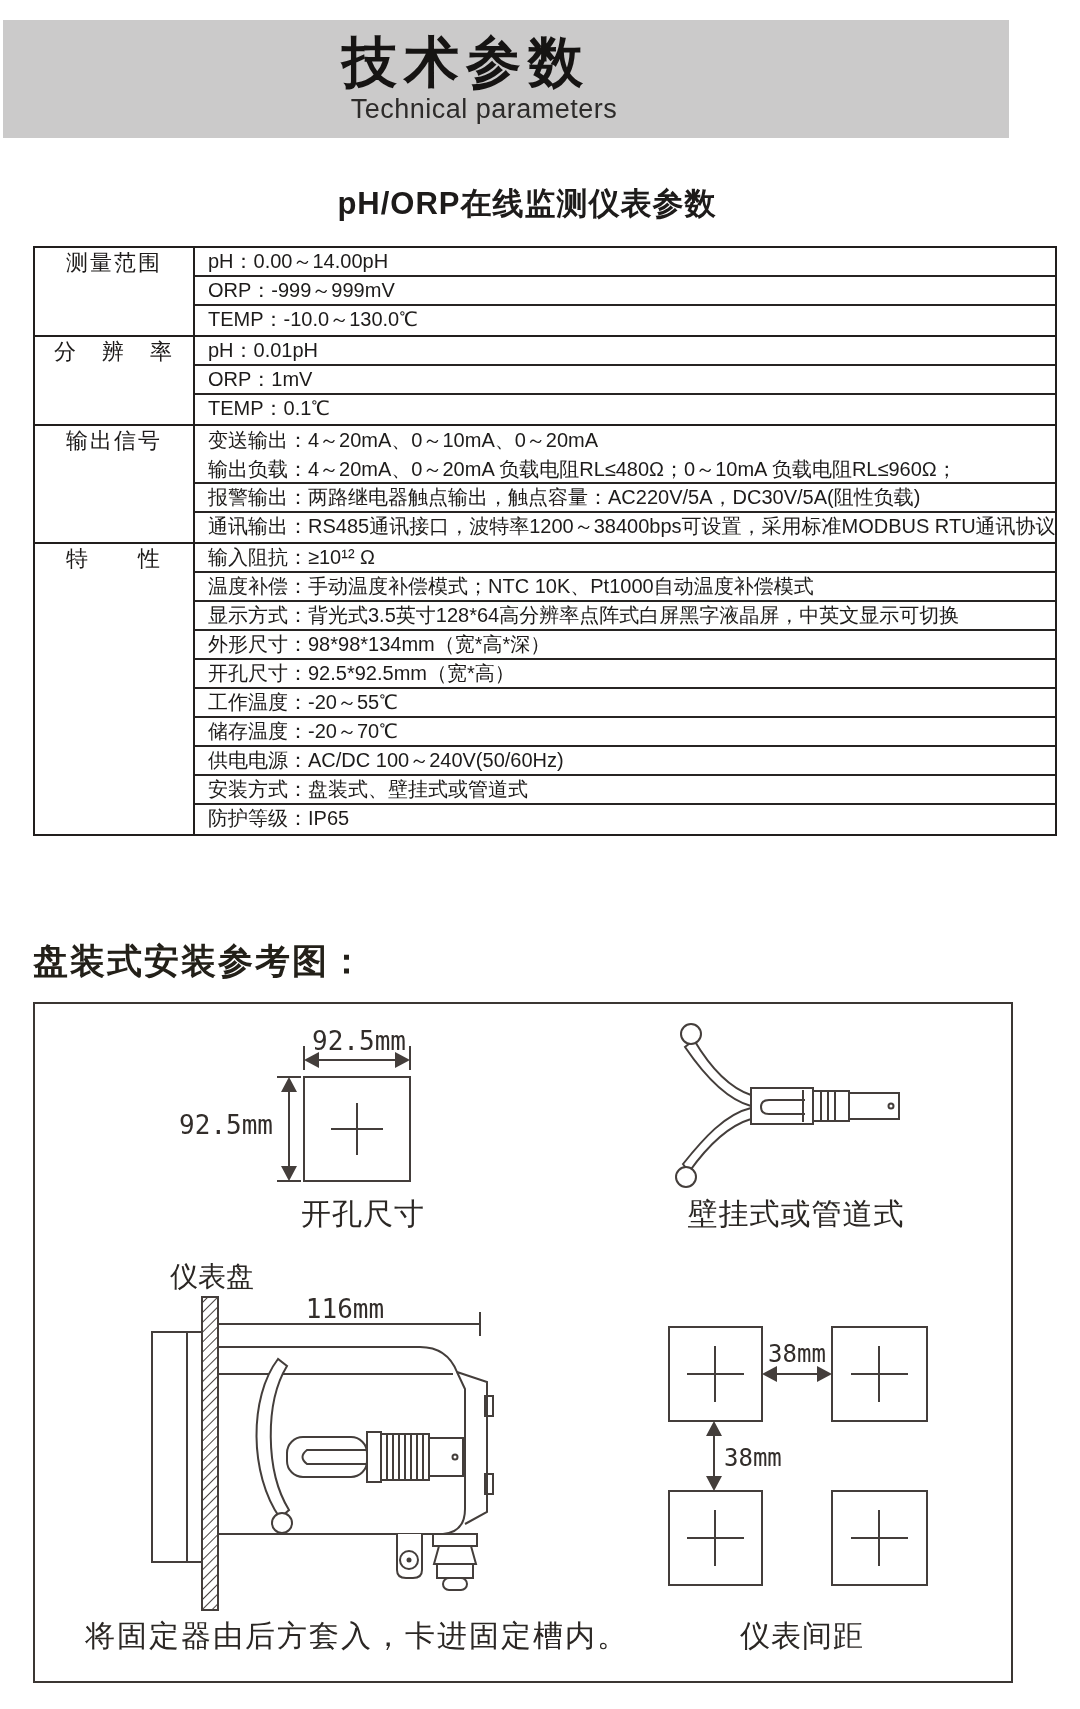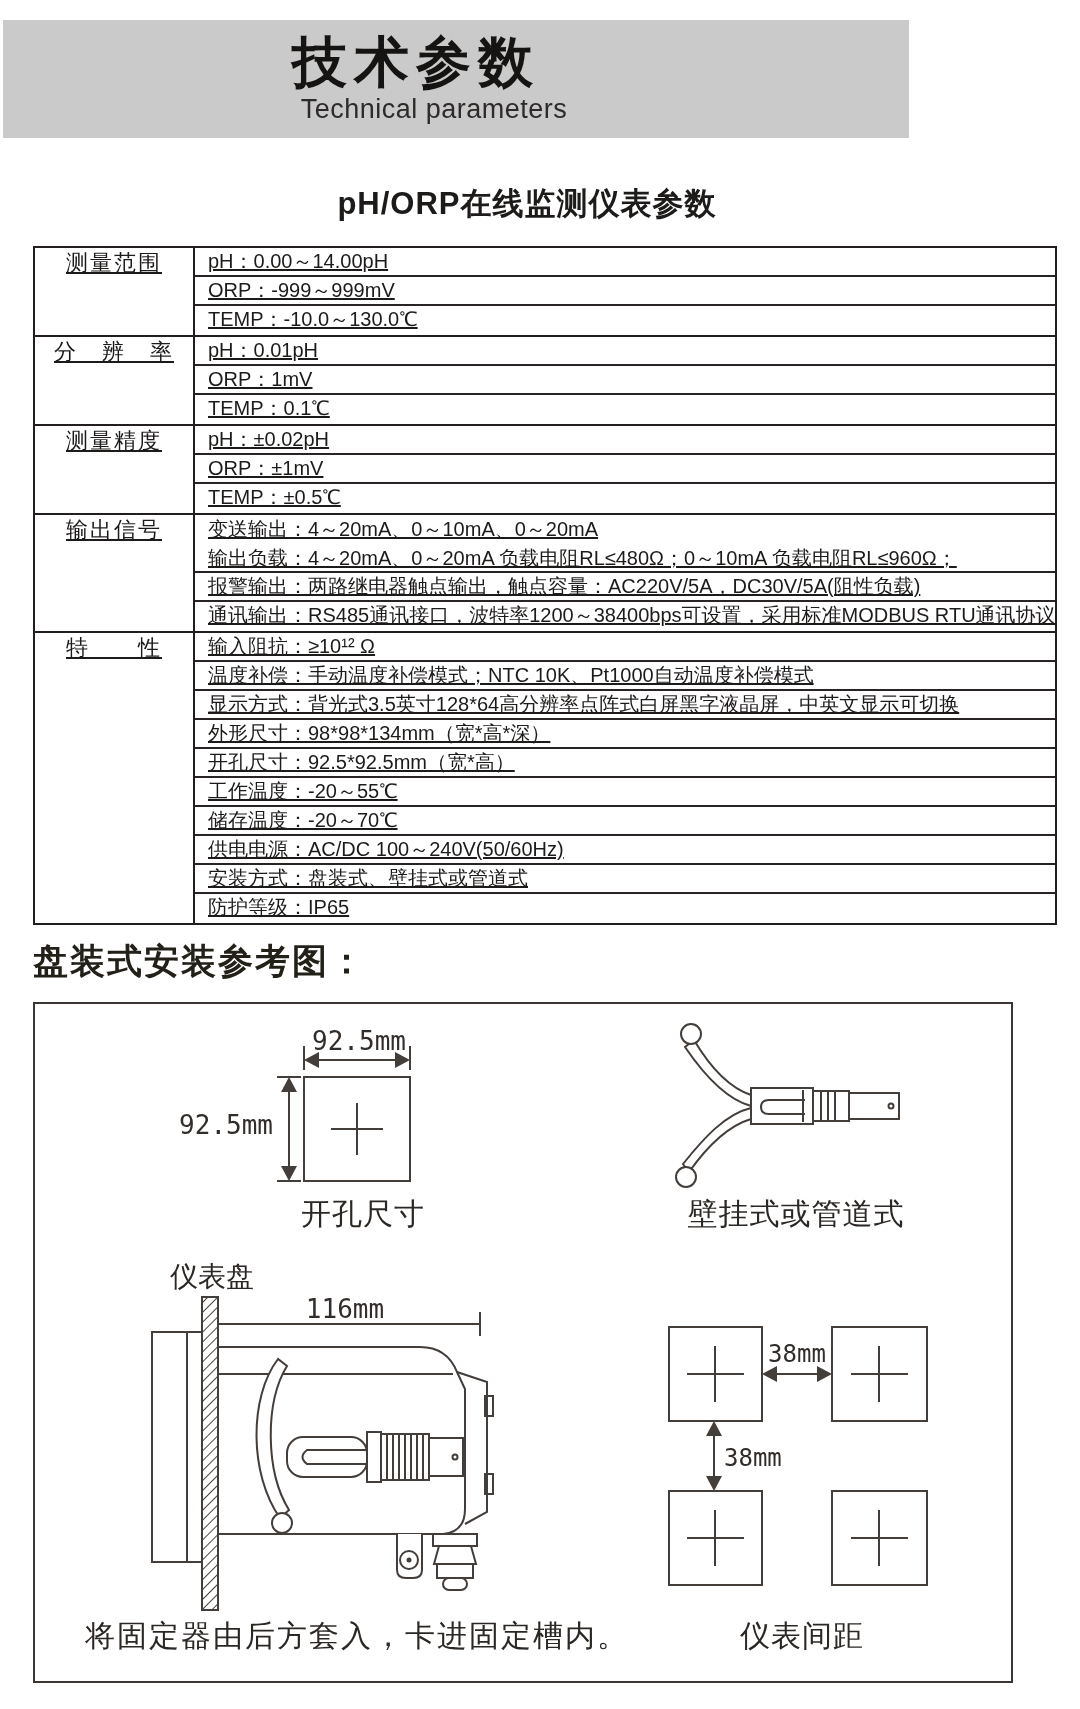--- a/index.html
+++ b/index.html
@@ -1,33 +1,33 @@
 <!DOCTYPE html>
 <html><head>
 <meta charset="utf-8">
 <style>
   html,body{margin:0;padding:0;background:#ffffff;}
   .page{position:relative;width:1080px;height:1709px;background:#ffffff;overflow:hidden;
         font-family:"Liberation Sans",sans-serif;color:#1d1b1a;}
 
   
-  .banner{position:absolute;left:3px;top:20px;width:906px;height:118px;background:#cbcaca;
+  .banner{position:absolute;left:3px;top:20px;width:1006px;height:118px;background:#cbcaca;
           display:flex;align-items:center;justify-content:center;}
   .banner-inner{text-align:center;transform:translateX(-40px);}
   .banner-title{font-size:55px;font-weight:800;letter-spacing:7px;color:#161413;line-height:1.08;}
   .banner-sub{font-size:27px;font-weight:400;color:#2d2b2a;margin-top:2px;letter-spacing:.5px;margin-left:36px;}
 
   
   .doc-title{position:absolute;left:0;top:183px;width:1080px;text-align:center;
              font-size:31px;font-weight:700;letter-spacing:1px;transform:translateX(-13px);}
 
   
   .ptable{position:absolute;left:33px;top:246px;width:1024px;box-sizing:border-box;
           border:2px solid #211e1d;}
-  .sec{display:flex;border-bottom:2px solid #211e1d;text-decoration:underline;}
+  .sec{display:flex;border-bottom:2px solid #211e1d;}
   .sec:last-child{border-bottom:none;}
   .sec-label{flex:0 0 160px;width:160px;border-right:2px solid #211e1d;box-sizing:border-box;
              font-size:22px;letter-spacing:2px;text-align:center;line-height:29px;
              padding-top:0;color:#1d1b1a;}
   .sec-rows{flex:1;display:flex;flex-direction:column;min-width:0;}
   .trow{height:29px;line-height:27px;border-bottom:2px solid #272423;box-sizing:border-box;
         padding-left:13px;font-size:20px;white-space:nowrap;overflow:hidden;}
   .trow:last-child{border-bottom:none;}
   .trow.dbl{height:58px;line-height:29px;white-space:pre-line;}
 
@@ -70,28 +70,20 @@
 
     <div class="sec">
       <div class="sec-label">分　辨　率</div>
       <div class="sec-rows">
         <div class="trow">pH：0.01pH</div>
         <div class="trow">ORP：1mV</div>
         <div class="trow">TEMP：0.1℃</div>
       </div>
     </div>
 
-    <div class="sec">
-      <div class="sec-label">测量精度</div>
-      <div class="sec-rows">
-        <div class="trow">pH：±0.02pH</div>
-        <div class="trow">ORP：±1mV</div>
-        <div class="trow">TEMP：±0.5℃</div>
-      </div>
-    </div>
 
     <div class="sec">
       <div class="sec-label">输出信号</div>
       <div class="sec-rows">
         <div class="trow dbl">变送输出：4～20mA、0～10mA、0～20mA
 输出负载：4～20mA、0～20mA 负载电阻RL≤480Ω；0～10mA 负载电阻RL≤960Ω；</div>
         <div class="trow">报警输出：两路继电器触点输出，触点容量：AC220V/5A，DC30V/5A(阻性负载)</div>
         <div class="trow">通讯输出：RS485通讯接口，波特率1200～38400bps可设置，采用标准MODBUS RTU通讯协议</div>
       </div>
     </div>

